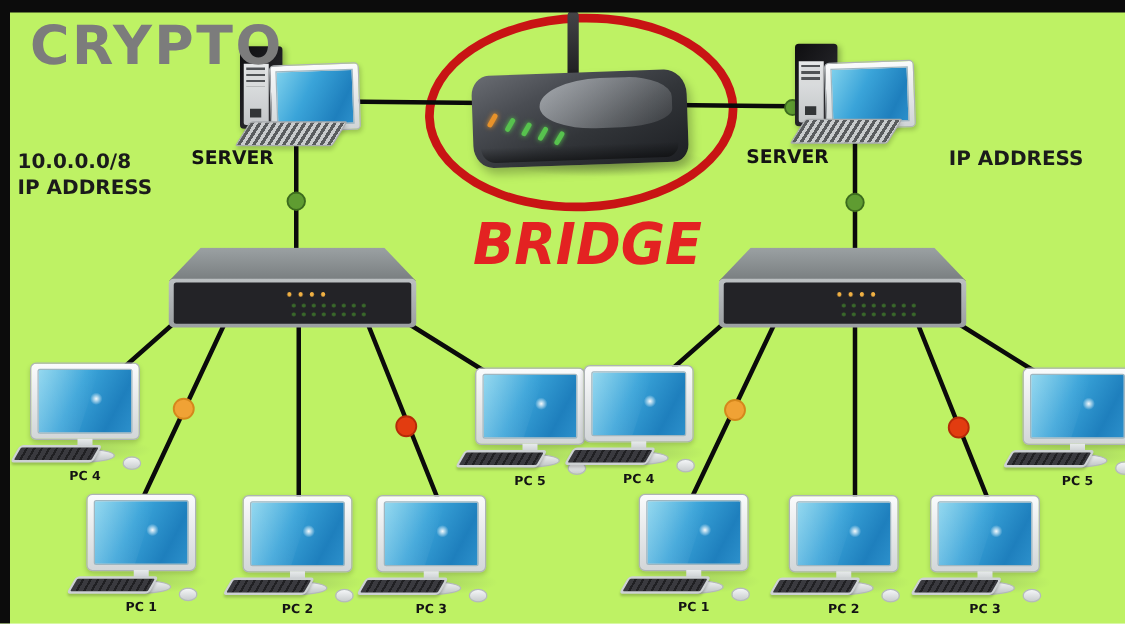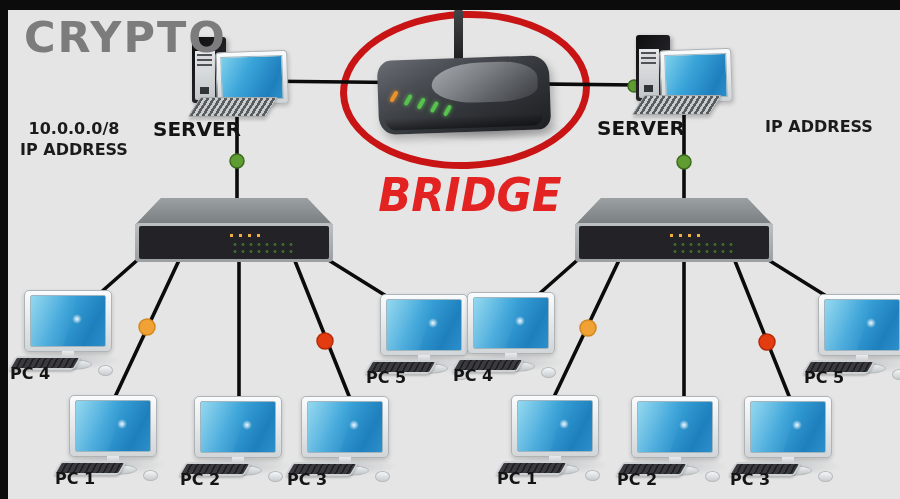--- a/index.html
+++ b/index.html
@@ -1,29 +1,29 @@
 <!DOCTYPE html>
 <html style="--bridge-text: #e32222; --highlight-ellipse: #c81414; --logo-gray: #7c7c7c; --connector-green: #5f9c31; --connector-orange: #f0a235; --connector-red: #e23c10; --led-green: #57c24e; --led-amber: #e8922a; --screen-blue: #2e96cf;"><head>
 <meta charset="utf-8">
 <style>
   html,body{margin:0;padding:0;background:#ffffff;}
   .scene{
-    position:relative;width:900px;height:499px;background:#e5e5e5;overflow:hidden;
+    position:relative;width:900px;height:499px;background:#bef264;overflow:hidden;
     font-family:"DejaVu Sans","Liberation Sans",sans-serif;
   }
   
   .top-border{position:absolute;left:0;top:0;width:900px;height:10px;background:#0c0c0c;z-index:8;}
   .left-border{position:absolute;left:0;top:0;width:8px;height:499px;background:#0c0c0c;z-index:8;}
 
   
   .logo{position:absolute;left:24px;top:12px;font-size:43px;font-weight:bold;
         color:var(--logo-gray,#7c7c7c);letter-spacing:2px;z-index:7;}
 
   
-  .ip-block{position:absolute;width:120px;text-align:center;font-weight:bold;
+  .ip-block{position:absolute;width:120px;font-weight:bold;
             font-size:16px;line-height:21px;color:#1b1b1b;z-index:7;}
   .ip-left{left:14px;top:118px;}
   .ip-right{left:759px;top:116px;}
 
   
   svg.net{position:absolute;left:0;top:0;z-index:3;}
   svg.net line{stroke:#0b0b0b;stroke-width:3.6;stroke-linecap:round;}
   .dot-green{fill:var(--connector-green,#5f9c31);stroke:#3c6b1d;stroke-width:1.5;}
   .dot-orange{fill:var(--connector-orange,#f0a235);stroke:#d4871c;stroke-width:1.5;}
   .dot-red{fill:var(--connector-red,#e23c10);stroke:#b52a08;stroke-width:1.5;}
@@ -83,21 +83,21 @@
       background:linear-gradient(180deg,#fafbfc,#d0d4d6);border:1px solid #aeb3b6;
       border-radius:4px;padding:4px;box-sizing:border-box;box-shadow:1px 2px 4px rgba(0,0,0,.2);
       transform:rotate(-2deg);}
   .srv-screen{width:100%;height:100%;border:1px solid #9fb6c0;box-sizing:border-box;
       background:linear-gradient(118deg,#7ed0ec 0%,#3aa4d9 40%,#1e7fbd 80%,#2c90cb 100%);}
   .srv-keyboard{position:absolute;left:8px;top:64px;width:76px;height:18px;z-index:3;
       background:#cfd2d4;border:1px solid #a7abad;border-radius:2px;transform:skewX(-32deg);
       background-image:repeating-linear-gradient(90deg,#595c5e 0 3px,#c9cccd 3px 6px);
       box-shadow:2px 3px 3px rgba(0,0,0,.18);}
   .server-label{position:absolute;width:76px;text-align:left;font-weight:bold;
-      font-size:20px;color:#141414;z-index:7;}
+      font-size:15px;color:#141414;z-index:7;}
 
   
   .pc{position:absolute;width:116px;height:112px;z-index:5;}
   .pc .shadow{position:absolute;left:4px;top:60px;width:108px;height:20px;border-radius:50%;
       background:radial-gradient(ellipse at center,rgba(70,80,92,.20),rgba(0,0,0,0) 70%);}
   .pc .monitor{position:absolute;left:14px;top:0;width:88px;height:62px;box-sizing:border-box;
       background:linear-gradient(180deg,#fafbfc,#d2d6d8);border:1px solid #aeb3b6;
       border-radius:5px;padding:4px 5px;box-shadow:0 2px 4px rgba(0,0,0,.18);}
   .pc .screen{width:100%;height:100%;position:relative;overflow:hidden;box-sizing:border-box;
       border:1px solid #9fb6c0;border-radius:2px;
@@ -109,22 +109,22 @@
   .pc .stand{position:absolute;left:52px;top:61px;width:12px;height:10px;
       background:linear-gradient(180deg,#e8ebec,#b9bec1);}
   .pc .base{position:absolute;left:36px;top:69px;width:44px;height:9px;border-radius:50%;
       background:linear-gradient(180deg,#f0f2f3,#c0c5c7);border:1px solid #b3b8ba;}
   .pc .keyboard{position:absolute;left:2px;top:66px;width:66px;height:14px;box-sizing:border-box;
       background:#26262a;border:2px solid #cdd1d3;border-radius:3px;transform:skewX(-30deg);
       background-image:repeating-linear-gradient(90deg,#3a3a3f 0 4px,#202023 4px 6px);
       box-shadow:1px 2px 2px rgba(0,0,0,.2);}
   .pc .mouse{position:absolute;left:88px;top:75px;width:13px;height:9px;border-radius:50%;
       background:linear-gradient(180deg,#f4f6f7,#c9cdcf);border:1px solid #b5babc;}
-  .pc .pc-label{position:absolute;left:0;top:74px;width:100%;
-      font-weight:bold;font-size:16px;color:#141414;}
+  .pc .pc-label{position:absolute;left:0;top:86px;width:100%;text-align:center;
+      font-weight:bold;font-size:10px;color:#141414;}
 </style>
 </head>
 <body>
 
 <div class="scene">
 
   <svg class="net" width="900" height="499" viewBox="0 0 900 499">
     <g>
       <line x1="252" y1="81" x2="637" y2="85"></line>
       <line x1="237" y1="108" x2="237" y2="200"></line>

